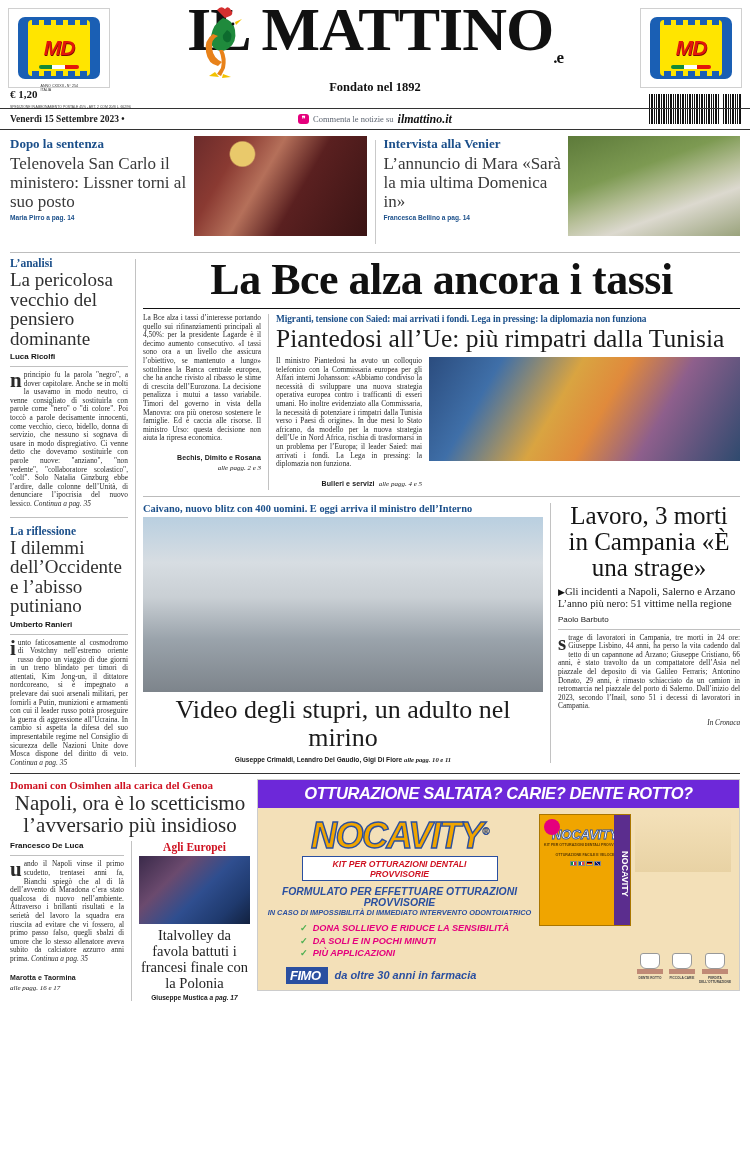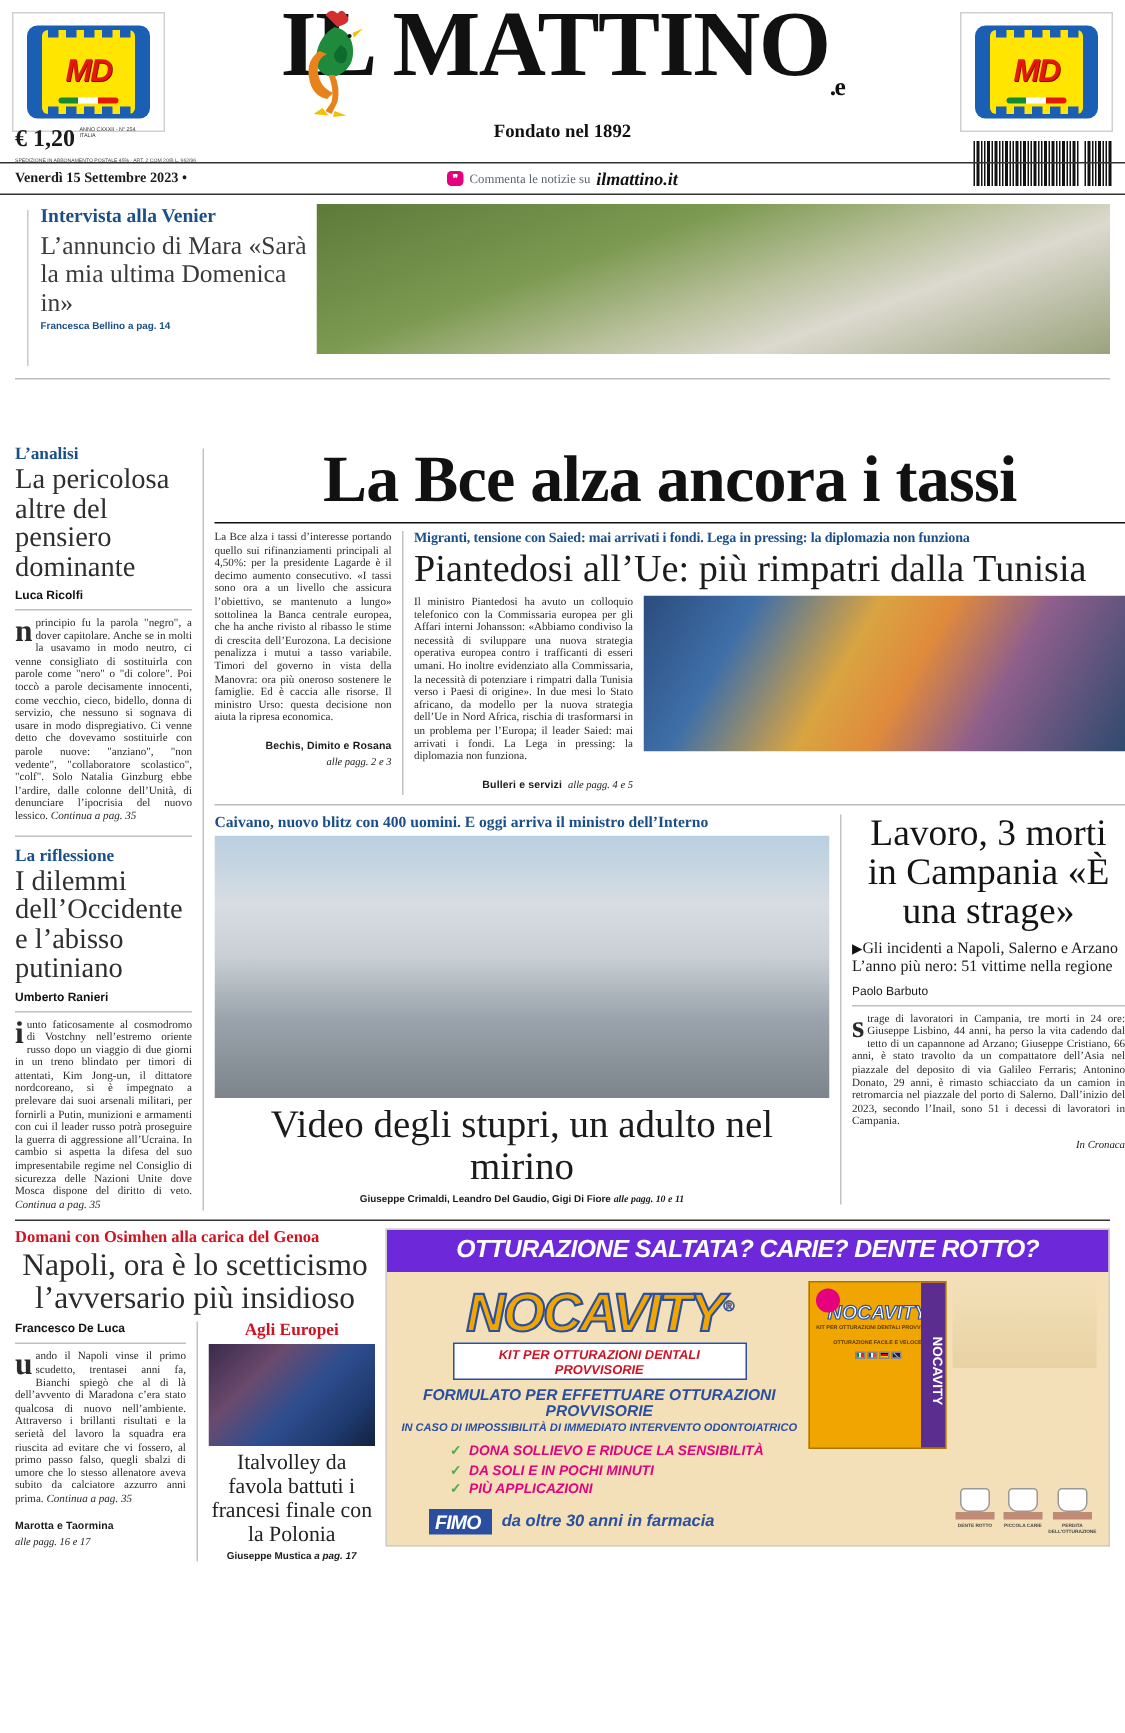--- a/index.html
+++ b/index.html
@@ -62,21 +62,21 @@
     white-space:nowrap;
   }
   .il-mattino .sub{ font-size:17px; vertical-align:sub; }
   .rooster{ position:absolute; left:193px; top:4px; width:54px; height:74px; }
 
   .fondato{
     position:absolute; left:0; right:0; top:80px; text-align:center;
     font-family:"Liberation Serif", serif; font-size:12.5px; font-weight:bold; color:#111;
   }
   .price-block{ position:absolute; left:10px; top:84px; }
-  .price{ font-family:"Liberation Serif",serif; font-weight:bold; font-size:16px; }
+  .price{ font-family:"Liberation Serif",serif; font-weight:bold; font-size:11px; }
   .price-meta{ font-family:"Liberation Sans",sans-serif; font-size:3.6px; line-height:4.4px; color:#333; display:inline-block; vertical-align:top; margin-left:3px;}
   .spedizione{ font-family:"Liberation Sans",sans-serif; font-size:3.4px; color:#444; margin-top:3px;}
 
   .barcode{ position:absolute; right:8px; top:90px; height:34px; display:flex; align-items:flex-end; gap:3px;}
   .bars{ height:30px; display:flex; align-items:flex-end; }
   .bars i{ display:block; width:1px; height:30px; background:#111; margin-right:1px;}
   .bars i.w{ width:2px;}
 
   .dateline-row{
     height:22px; display:flex; align-items:center;
@@ -103,21 +103,21 @@
   .teaser-sep{ width:1px; background:#c9c9c9; margin:4px 8px 4px 8px;}
   .teaser-txt{ width:178px; }
   .teaser-kicker{ font-family:"Liberation Serif",serif; font-weight:bold; font-size:13px; color:#1b4f8a; margin-bottom:2px;}
   .teaser-head{ font-family:"Liberation Serif",serif; font-size:17px; line-height:19px; color:#3a3a3a;}
   .teaser-by{ font-family:"Liberation Sans",sans-serif; font-weight:bold; font-size:6.6px; color:#1b4f8a; margin-top:3px;}
   .teaser-photo{ flex:1; height:100px; overflow:hidden; position:relative; border:0; }
 
   .teaser-rule{ height:1px; background:#bdbdbd; margin:4px 10px 0 10px;}
 
   
-  .main{ display:flex; padding:4px 0 0 10px;margin-top:40px; }
+  .main{ display:flex; padding:4px 10px 0 10px; }
   .col-left{ width:118px; flex:none; }
   .col-sep{ width:1px; background:#c2c2c2; margin:2px 7px 0 7px;}
   .col-right{ flex:1; }
 
   .sec-kicker{ font-family:"Liberation Serif",serif; font-weight:bold; font-size:11.5px; color:#1b4f8a;}
   .sec-head{ font-family:"Liberation Serif",serif; font-size:19px; line-height:19.5px; color:#2f2f2f; margin-top:1px;}
   .sec-author{ font-family:"Liberation Sans",sans-serif; font-weight:bold; font-size:8px; margin-top:4px; color:#111;}
   .thin-rule{ height:1px; background:#c0c0c0; margin:5px 0 4px 0;}
 
   
@@ -378,20 +378,30 @@
     <span class="dateline">Venerdì 15 Settembre 2023 •</span>
     <div class="commenta">
       <span class="bubble">❞</span>
       <span class="commenta-txt">Commenta le notizie su</span>
       <span class="commenta-site">ilmattino.it</span>
     </div>
   </div>
 
   <div class="teasers">
 
+    <div class="teaser">
+      <div class="teaser-txt">
+        <div class="teaser-kicker">Dopo la sentenza</div>
+        <div class="teaser-head">Telenovela San Carlo il ministero: Lissner torni al suo posto</div>
+        <div class="teaser-by">Maria Pirro a pag. 14</div>
+      </div>
+      <div class="teaser-photo">
+        <div class="ph ph-theatre"></div>
+      </div>
+    </div>
 
     <div class="teaser-sep"></div>
 
     <div class="teaser">
       <div class="teaser-txt">
         <div class="teaser-kicker">Intervista alla Venier</div>
         <div class="teaser-head">L’annuncio di Mara «Sarà la mia ultima Domenica in»</div>
         <div class="teaser-by">Francesca Bellino a pag. 14</div>
       </div>
       <div class="teaser-photo">
@@ -401,21 +411,21 @@
   </div>
 
   <div class="teaser-rule"></div>
 
   <div class="main">
 
     <div class="col-left">
 
       <div>
         <div class="sec-kicker">L’analisi</div>
-        <div class="sec-head">La pericolosa altre del pensiero dominante</div>
+        <div class="sec-head">La pericolosa vecchio del pensiero dominante</div>
         <div class="sec-author">Luca Ricolfi</div>
         <div class="thin-rule"></div>
         <div class="bodytxt dropcap"><span>n principio fu la parola "negro", a dover capitolare. Anche se in molti la usavamo in modo neutro, ci venne consigliato di sostituirla con parole come "nero" o "di colore". Poi toccò a parole decisamente innocenti, come vecchio, cieco, bidello, donna di servizio, che nessuno si sognava di usare in modo dispregiativo. Ci venne detto che dovevamo sostituirle con parole nuove: "anziano", "non vedente", "collaboratore scolastico", "colf". Solo Natalia Ginzburg ebbe l’ardire, dalle colonne dell’Unità, di denunciare l’ipocrisia del nuovo lessico.</span> <span class="cont">Continua a pag. 35</span></div>
       </div>
 
       <div class="thin-rule" style="margin:8px 0 7px 0;"></div>
 
       <div>
         <div class="sec-kicker">La riflessione</div>
         <div class="sec-head">I dilemmi dell’Occidente e l’abisso putiniano</div>

